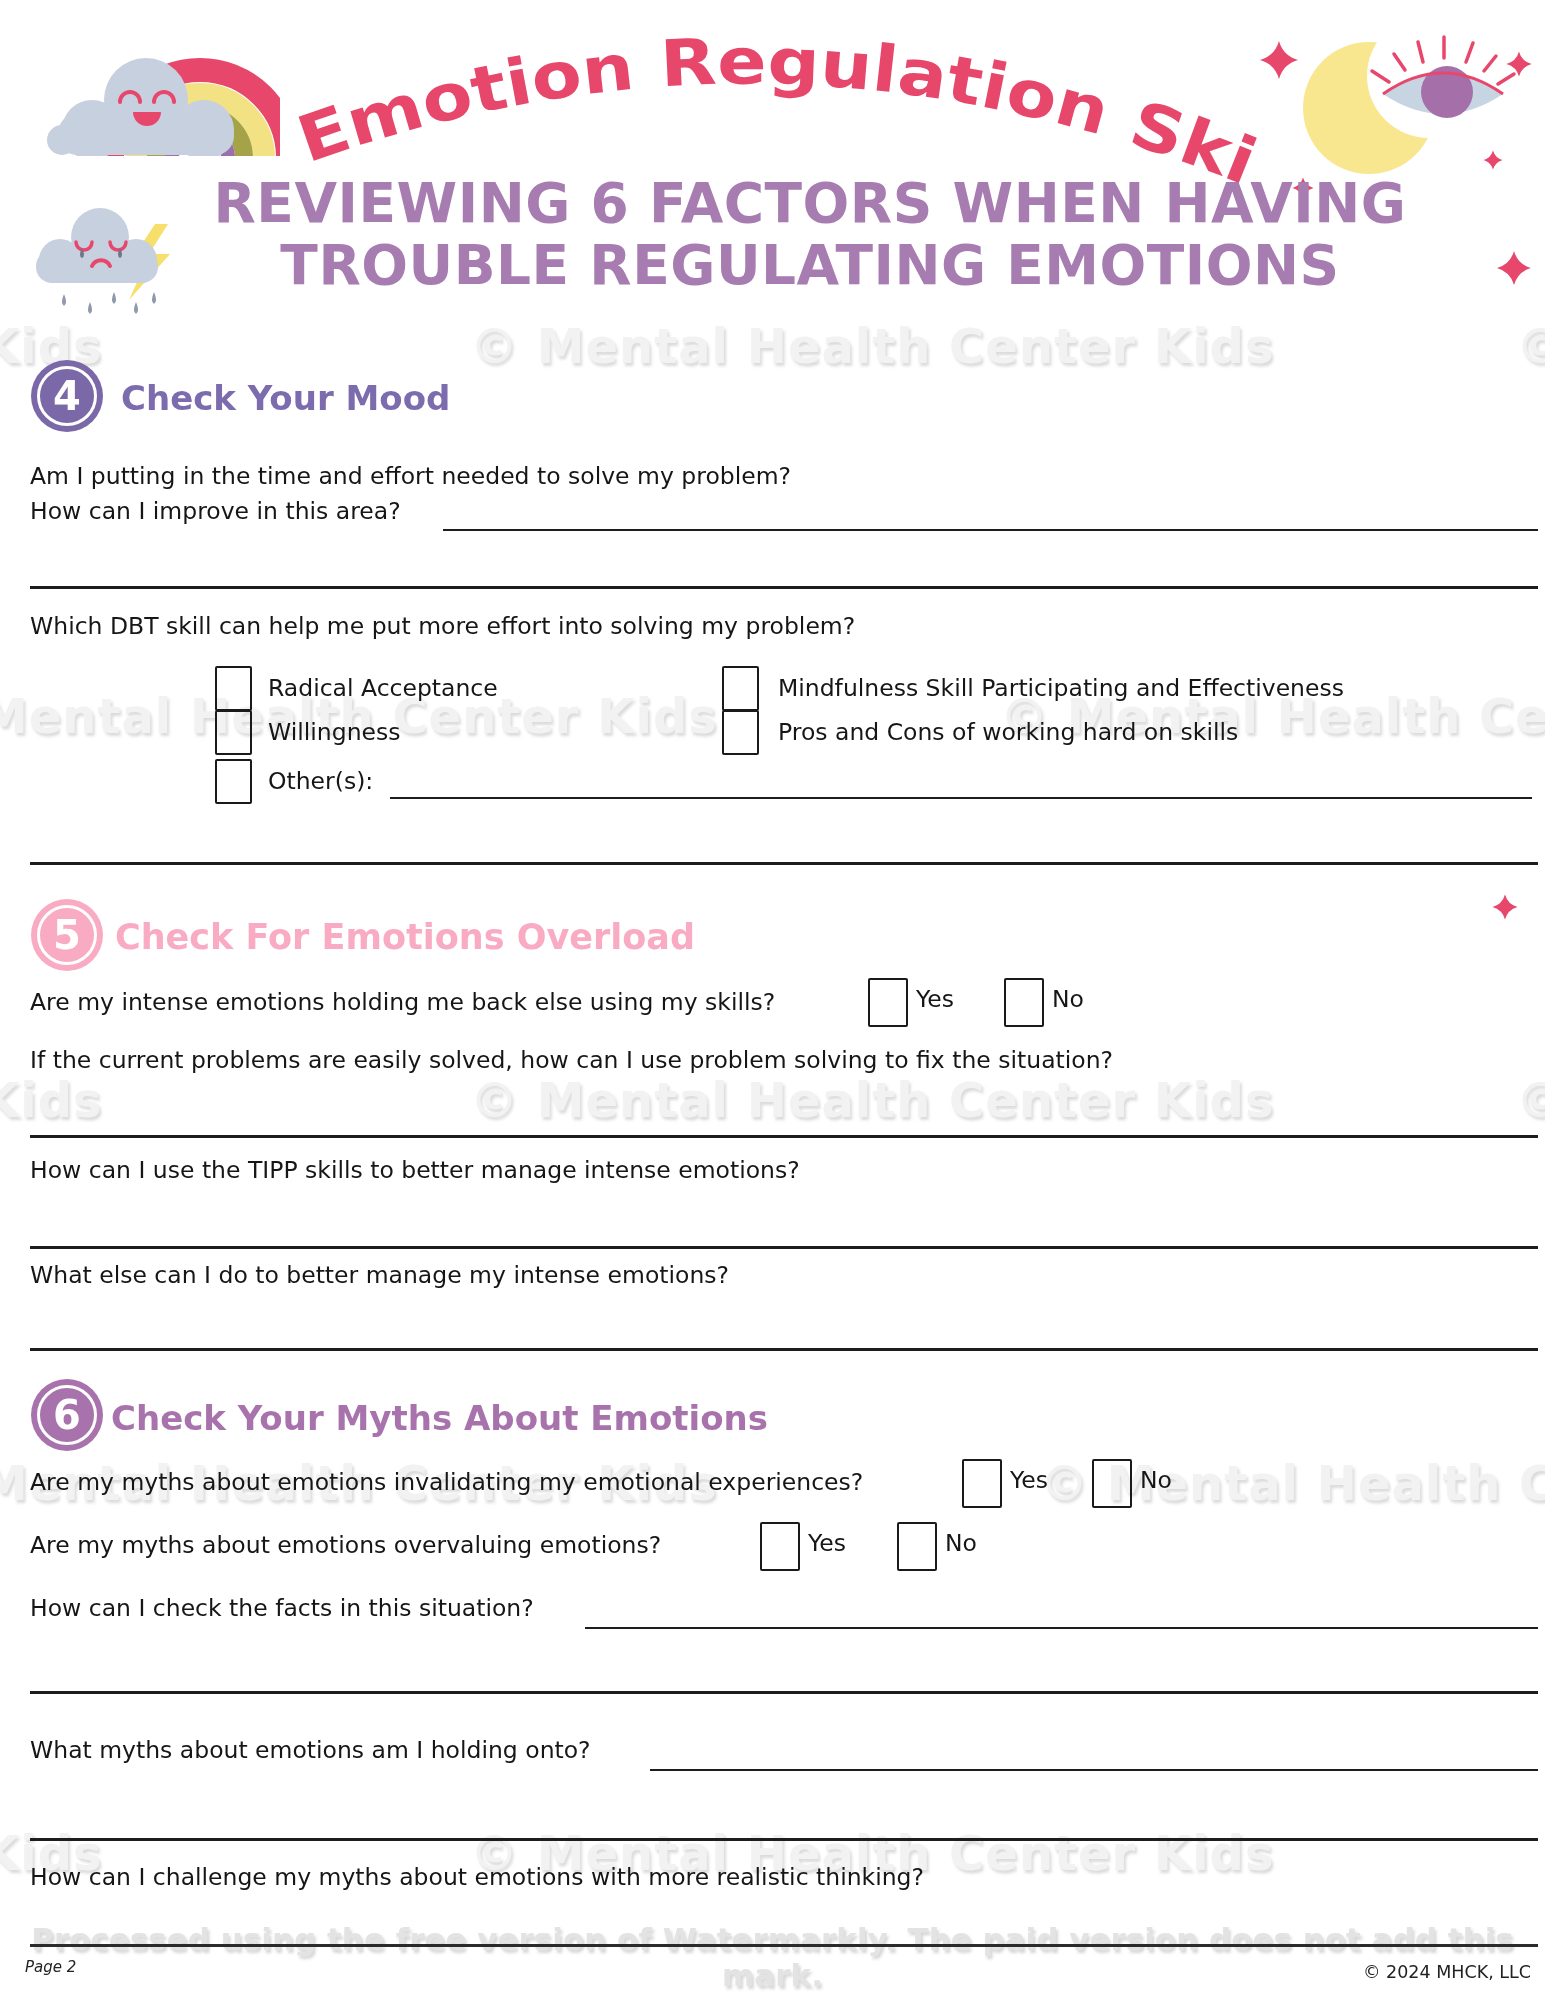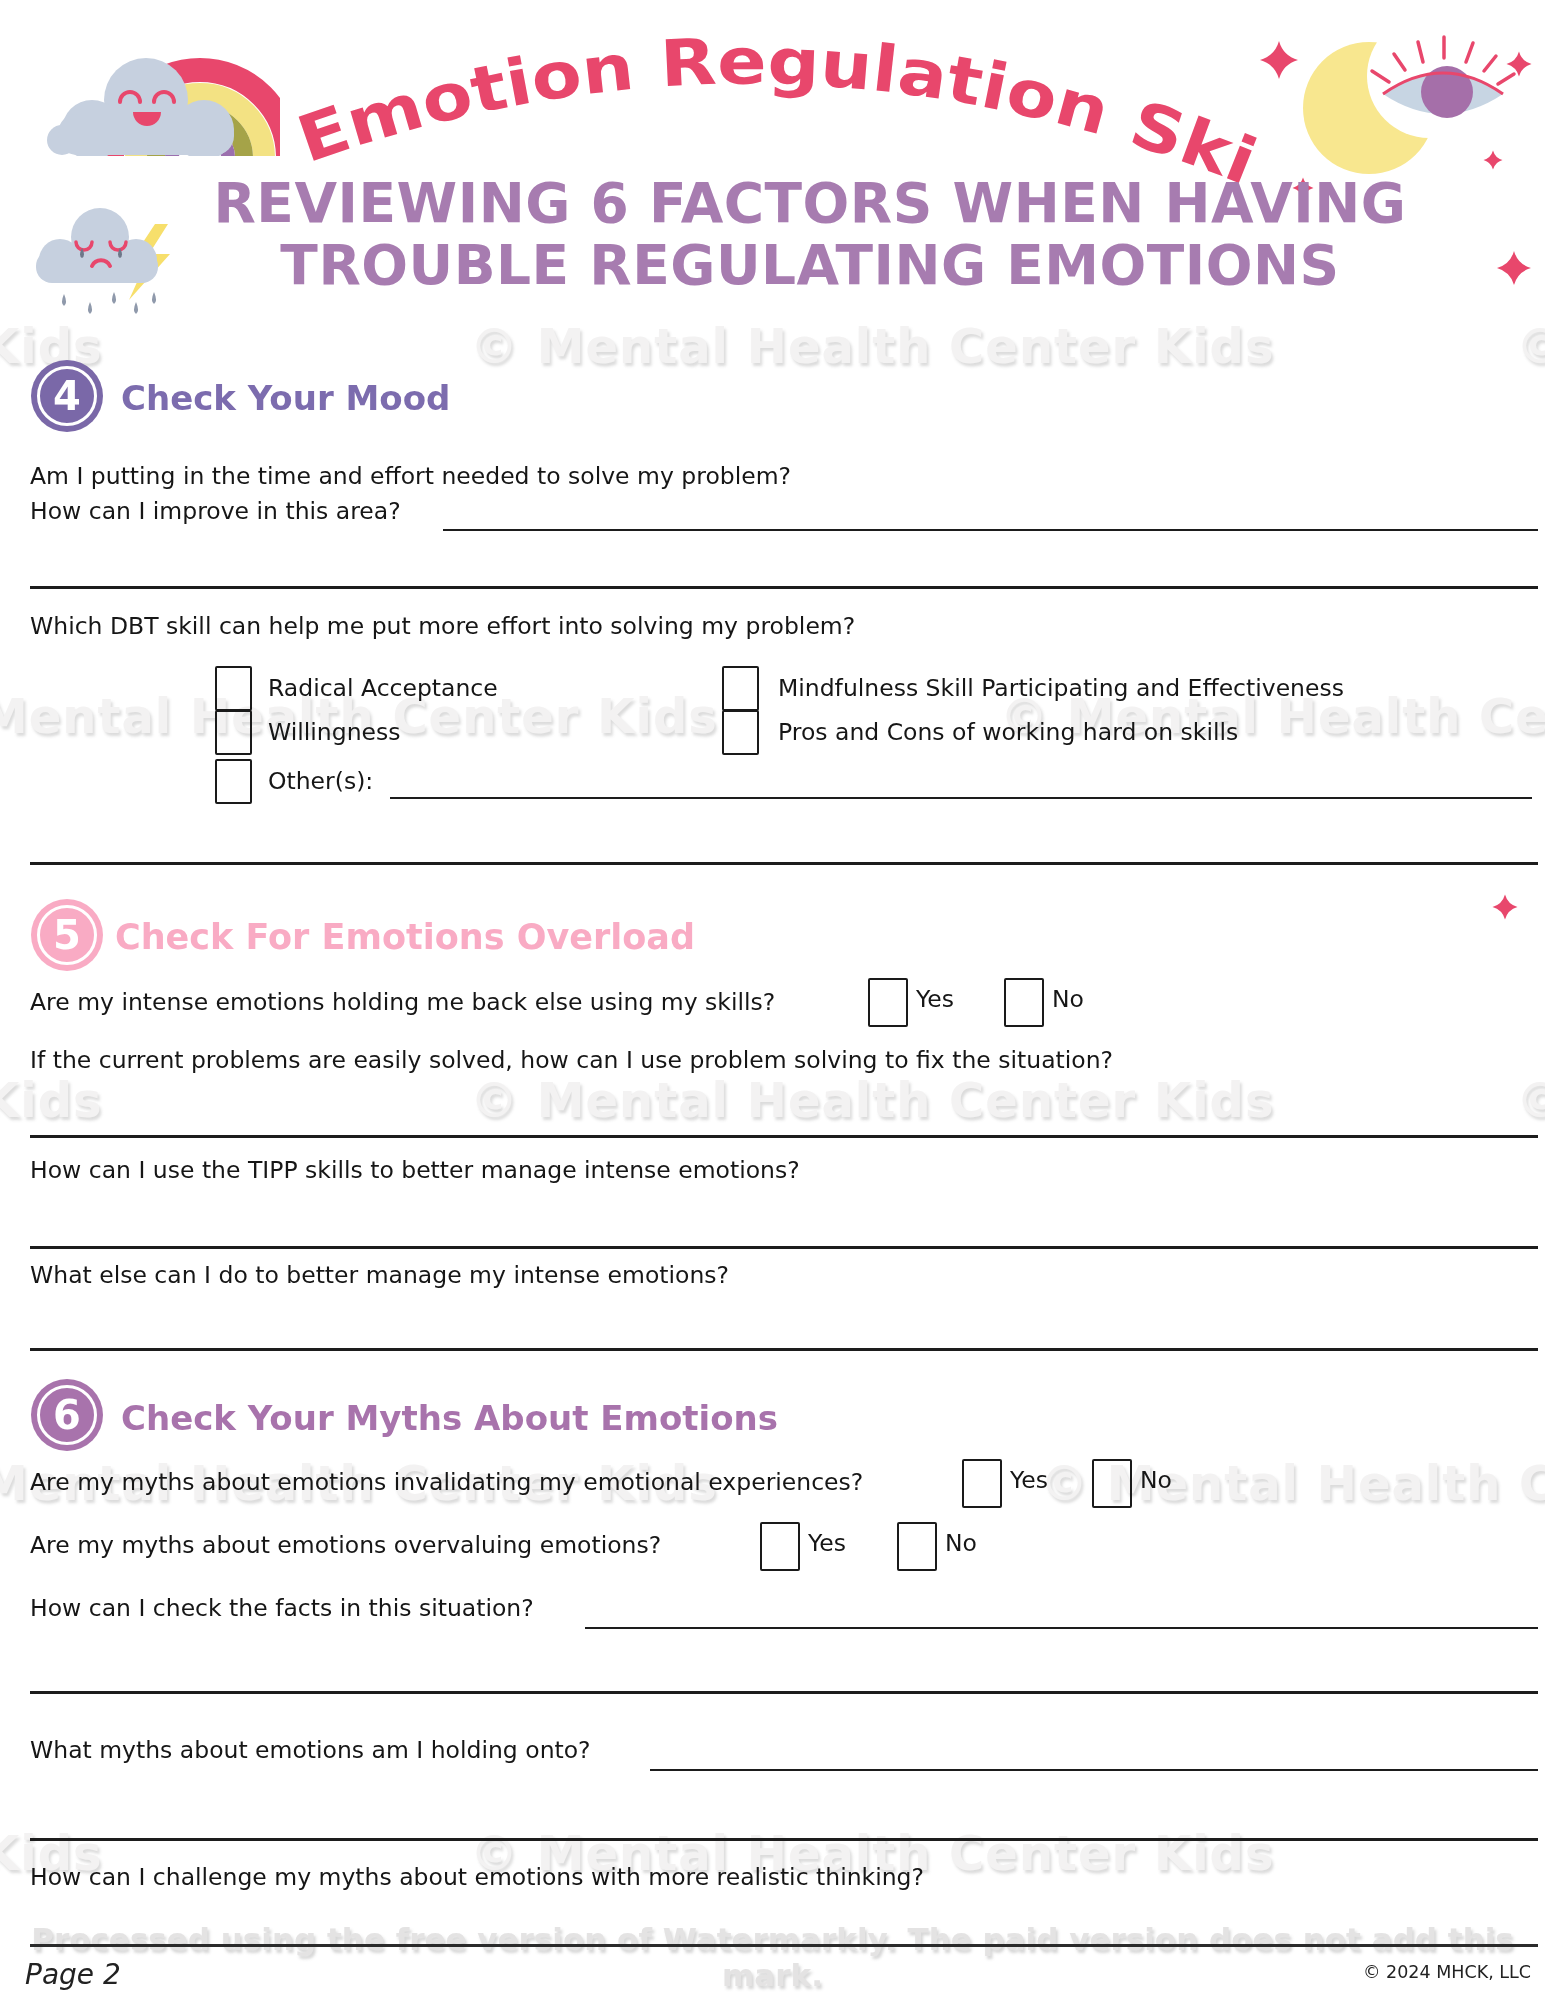--- a/index.html
+++ b/index.html
@@ -38,21 +38,21 @@
   .badge-6 { background:#A873AC; }
   .sec-title { position:absolute; font-size:34px; font-weight:800; white-space:nowrap; }
   .sec-title-4 { color:#7C6CAE; }
   .sec-title-5 { color:#F9ABC4; font-size:35px; }
   .sec-title-6 { color:#A873AC; }
   .main-title {
     position:absolute; left:75px; top:172px; width:1470px; text-align:center;
     font-size:55px; line-height:62px; font-weight:800; color:#A77CB0; letter-spacing:0.5px;
     white-space:nowrap;
   }
-  .footer-left { position:absolute; left:25px; top:1958px; font-size:28px; font-style:italic; color:#222; }
+  .footer-left { position:absolute; left:25px; top:1958px; font-size:15px; font-style:italic; color:#222; }
   .footer-right { position:absolute; right:14px; top:1962px; font-size:17.5px; color:#222; }
 </style>
 </head>
 <body>
 
 <div id="page">
 
   <div class="wm-row" style="top:318px">
     <span class="wm" style="left:-18px">Kids</span>
     <span class="wm" style="left:470px">© Mental Health Center Kids</span>
@@ -207,21 +207,21 @@
 
     <div class="q" style="left:30px;top:1156px">How can I use the TIPP skills to better manage intense emotions?</div>
     <div class="rule" style="left:30px;top:1246px;width:1508px"></div>
 
     <div class="q" style="left:30px;top:1261px">What else can I do to better manage my intense emotions?</div>
     <div class="rule" style="left:30px;top:1348px;width:1508px"></div>
 
     <div class="badge badge-6" style="left:31px;top:1379px">
       <span>6</span>
     </div>
-    <div class="sec-title sec-title-6" style="left:121px;top:1398px">Check Your Myths About Emotions</div>
+    <div class="sec-title sec-title-6" style="left:111px;top:1398px">Check Your Myths About Emotions</div>
 
     <div class="q" style="left:30px;top:1468px">Are my myths about emotions invalidating my emotional experiences?</div>
     <div class="cb-yn" style="left:962px;top:1459px"></div>
     <div class="q" style="left:1010px;top:1466px">Yes</div>
     <div class="cb-yn" style="left:1092px;top:1459px"></div>
     <div class="q" style="left:1140px;top:1466px">No</div>
 
     <div class="q" style="left:30px;top:1531px">Are my myths about emotions overvaluing emotions?</div>
     <div class="cb-yn" style="left:760px;top:1522px"></div>
     <div class="q" style="left:808px;top:1529px">Yes</div>

